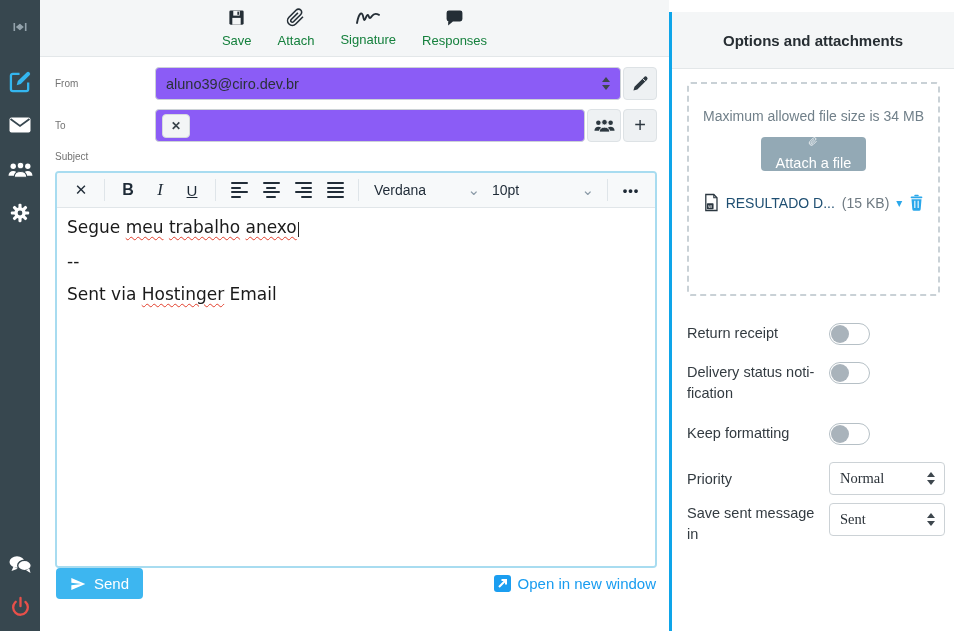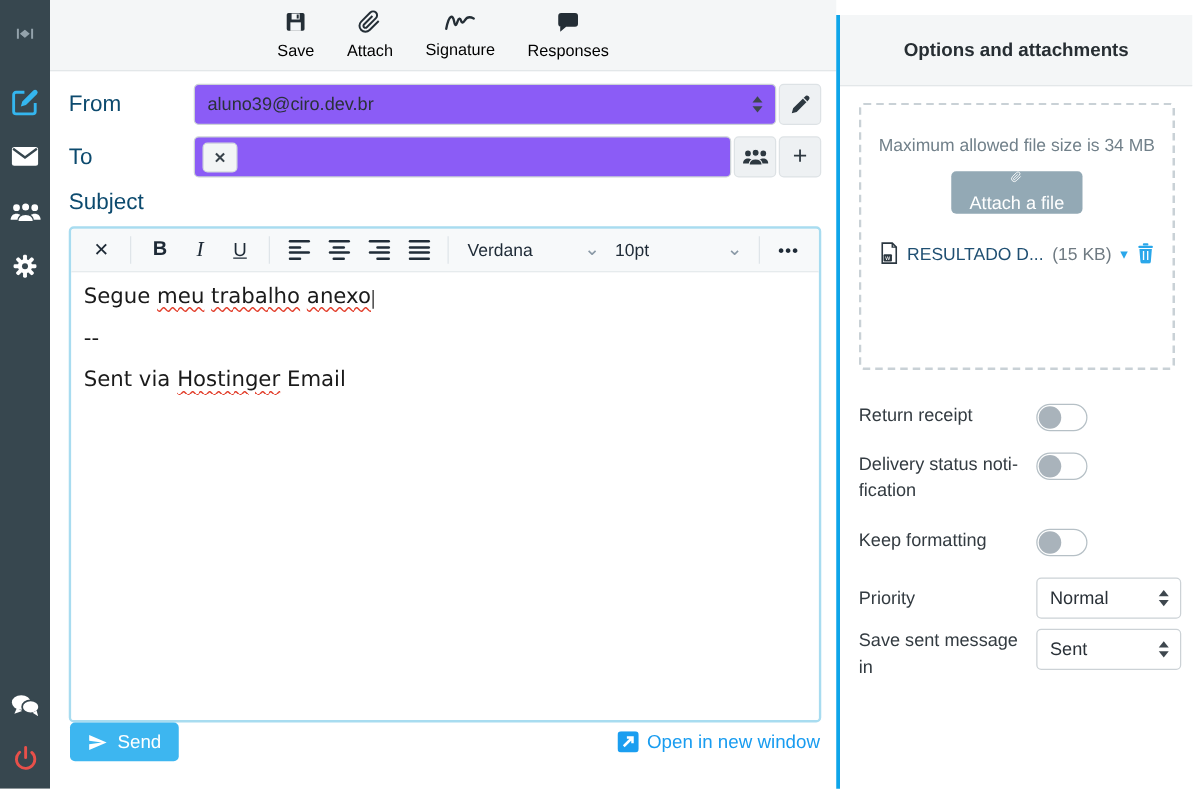--- a/index.html
+++ b/index.html
@@ -19,24 +19,24 @@
   .sb-gap { margin-top:24px; }
   .sb-sp { flex:1; }
   .sb-stack > .sb-ico { margin-bottom:14px; }
   
   .main { position:absolute; left:40px; top:0; width:629px; height:631px; background:#fff; }
   .topbar {
     height:57px; background:#f4f6f7; border-bottom:1px solid #e3e7e9;
     display:flex; align-items:flex-start; justify-content:center; gap:26px; padding-top:8px;
   }
   .tb-btn { display:flex; flex-direction:column; align-items:center; gap:3px; cursor:pointer; }
-  .tb-btn span { font-size:13px; color:#000000; }
+  .tb-btn span { font-size:13px; color:#15803d; }
   .form { padding:10px 12px 0 15px; }
   .row { display:flex; align-items:center; margin-bottom:9px; }
-  .row-label { width:100px; flex:0 0 100px; font-size:18px; color:#0c4a6e; }
+  .row-label { width:100px; flex:0 0 100px; font-size:10px; color:#737373; }
   .fieldset { flex:1; display:flex; gap:2px; }
   .input {
     border:1px solid #ccd2d6; border-radius:4px; height:33px; background:#8b5cf6;
     display:flex; align-items:center; padding:0 10px; font-size:14.5px; color:#2a3138; flex:1; min-width:0;
   }
   .sq-btn {
     width:34px; flex:0 0 34px; height:33px; background:#eef1f3; border:1px solid #dde2e5;
     border-radius:4px; display:flex; align-items:center; justify-content:center; cursor:pointer;
     font-size:20px; color:#2d3840;
   }
@@ -96,21 +96,21 @@
     flex-direction:column;
   }
   .attachment { margin-top:22px; display:flex; align-items:center; justify-content:center; gap:7px; }
   .att-name { color:var(--attachment_link,#1f4f72); font-size:14px; cursor:pointer; }
   .att-size { color:#6f7a82; font-size:14px; }
   .att-caret { color:var(--trash_blue,#2aa7ea); font-size:12px; cursor:pointer; }
   .options { padding:27px 16px 0 15px; }
   .opt-row { display:flex; align-items:flex-start; margin-bottom:17px; }
   .opt-label { flex:0 0 142px; width:142px; font-size:14.5px; color:#333b41; line-height:21px; padding-right:6px; hyphens:manual; }
   .opt-label.vpad { padding-top:7px; }
-  .opt-ctrl { flex:1; display:flex; justify-content:flex-start; }
+  .opt-ctrl { flex:1; display:flex; justify-content:flex-start;font-family:Liberation Serif, serif; }
   .toggle { width:41px; height:22px; border:1px solid #b6c0c6; border-radius:12px; background:#fff; position:relative; cursor:pointer; flex:0 0 auto; }
   .toggle .knob { position:absolute; left:1px; top:1px; width:18px; height:18px; border-radius:50%; background:var(--toggle_knob,#a9b3bb); }
   .select {
     width:116px; height:33px; border:1px solid #ccd2d6; border-radius:4px; background:#fff;
     display:flex; align-items:center; justify-content:space-between; padding:0 9px 0 10px;
     font-size:14.5px; color:#2a3138; cursor:pointer;
   }
 </style>
 </head>
 <body>

